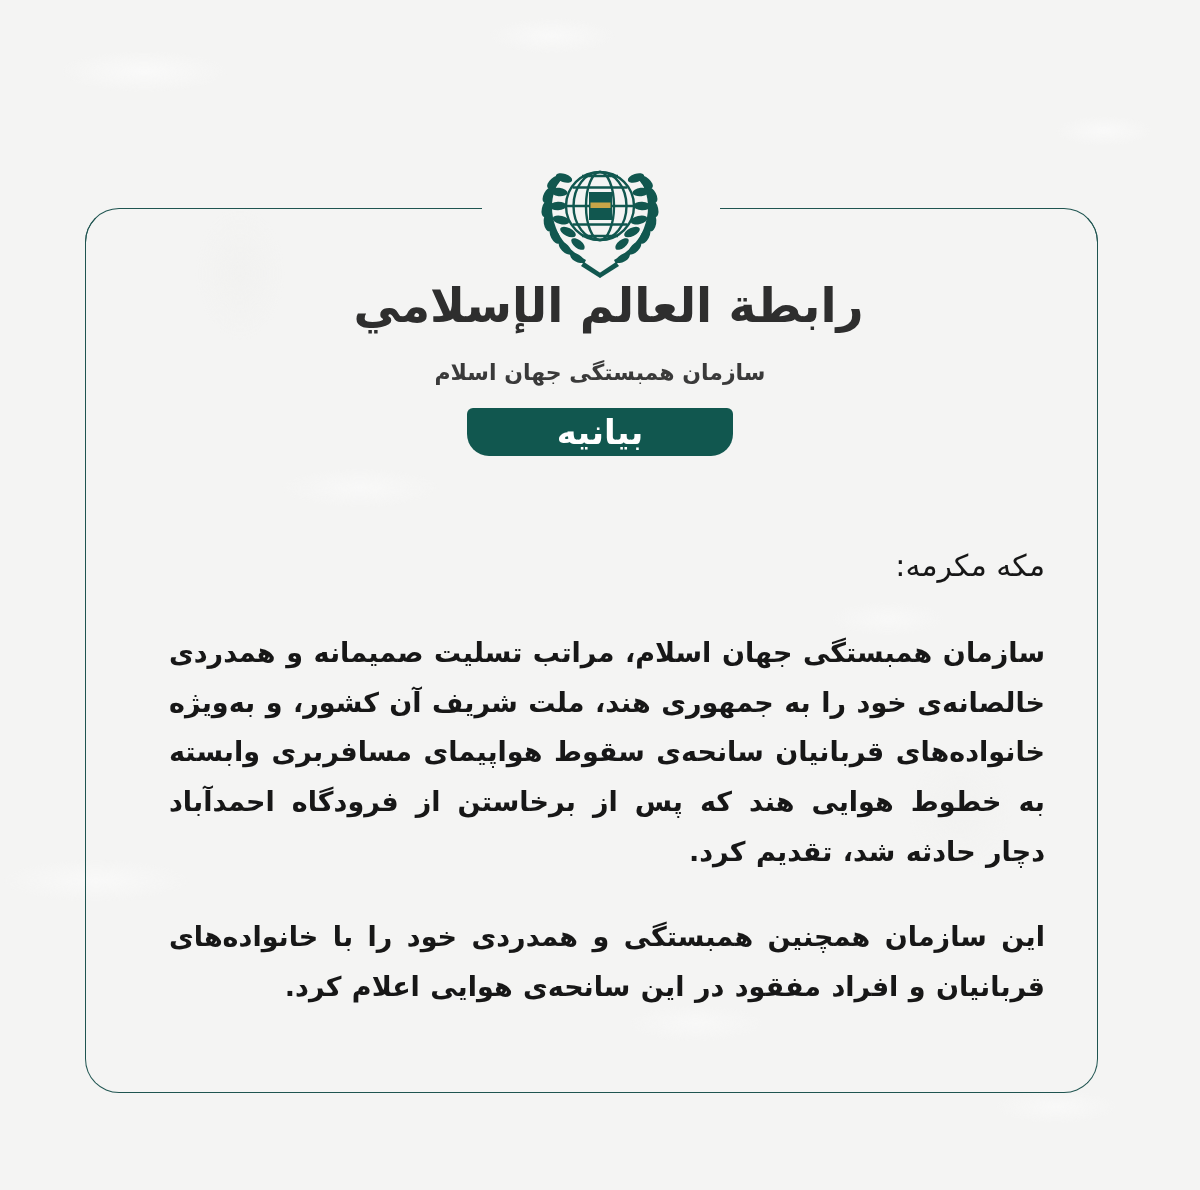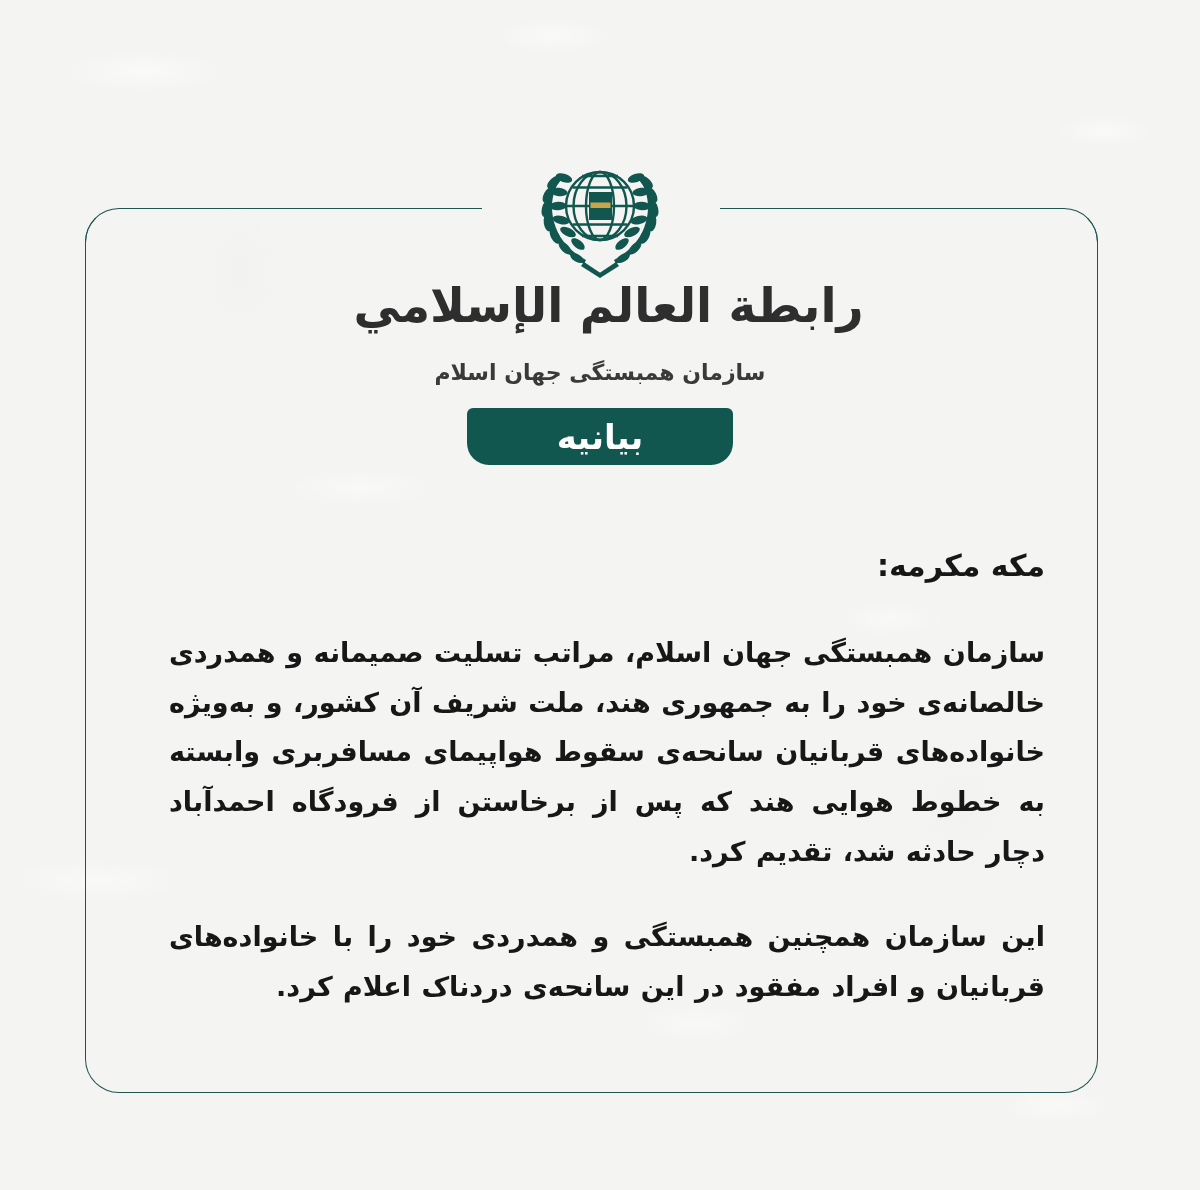--- a/index.html
+++ b/index.html
@@ -118,21 +118,21 @@
     direction: rtl;
   }
 
   
   .badge {
     position: absolute;
     left: 50%;
     top: 408px;
     transform: translateX(-50%);
     width: 266px;
-    height: 57px;
+    height: 48px;
     background: #11574f;
     border-radius: 6px 6px 22px 22px;
     display: flex;
     align-items: center;
     justify-content: center;
     color: #ffffff;
     font-size: 34px;
     font-weight: 700;
     direction: rtl;
     letter-spacing: .5px;
@@ -143,21 +143,21 @@
     position: absolute;
     left: 155px;
     top: 548px;
     width: 890px;
     direction: rtl;
     text-align: right;
     color: #171717;
   }
   .dateline {
     font-size: 30px;
-    font-weight: 700;
+    font-weight: 400;
     line-height: 1.2;
     margin-bottom: 44px;
     letter-spacing: 0;
   }
   .para {
     font-size: 27px;
     font-weight: 600;
     line-height: 1.84;
     text-align: justify;
     text-align-last: right;
@@ -242,14 +242,14 @@
 </div>
 
 <div class="wordmark-ar">رابطة العالم الإسلامي</div>
 <div class="wordmark-fa">سازمان همبستگی جهان اسلام</div>
 
 <div class="badge">بیانیه</div>
 
 <div class="content">
   <div class="dateline">مکه مکرمه:</div>
   <p class="para">سازمان همبستگی جهان اسلام، مراتب تسلیت صمیمانه و همدردی خالصانه‌ی خود را به جمهوری هند، ملت شریف آن کشور، و به‌ویژه خانواده‌های قربانیان سانحه‌ی سقوط هواپیمای مسافربری وابسته به خطوط هوایی هند که پس از برخاستن از فرودگاه احمدآباد دچار حادثه شد، تقدیم کرد.</p>
-  <p class="para">این سازمان همچنین همبستگی و همدردی خود را با خانواده‌های قربانیان و افراد مفقود در این سانحه‌ی دردناک اعلام کرد.</p>
+  <p class="para">این سازمان همچنین همبستگی و همدردی خود را با خانواده‌های قربانیان و افراد مفقود در این سانحه‌ی هوایی اعلام کرد.</p>
 </div>
 
 </body></html>

